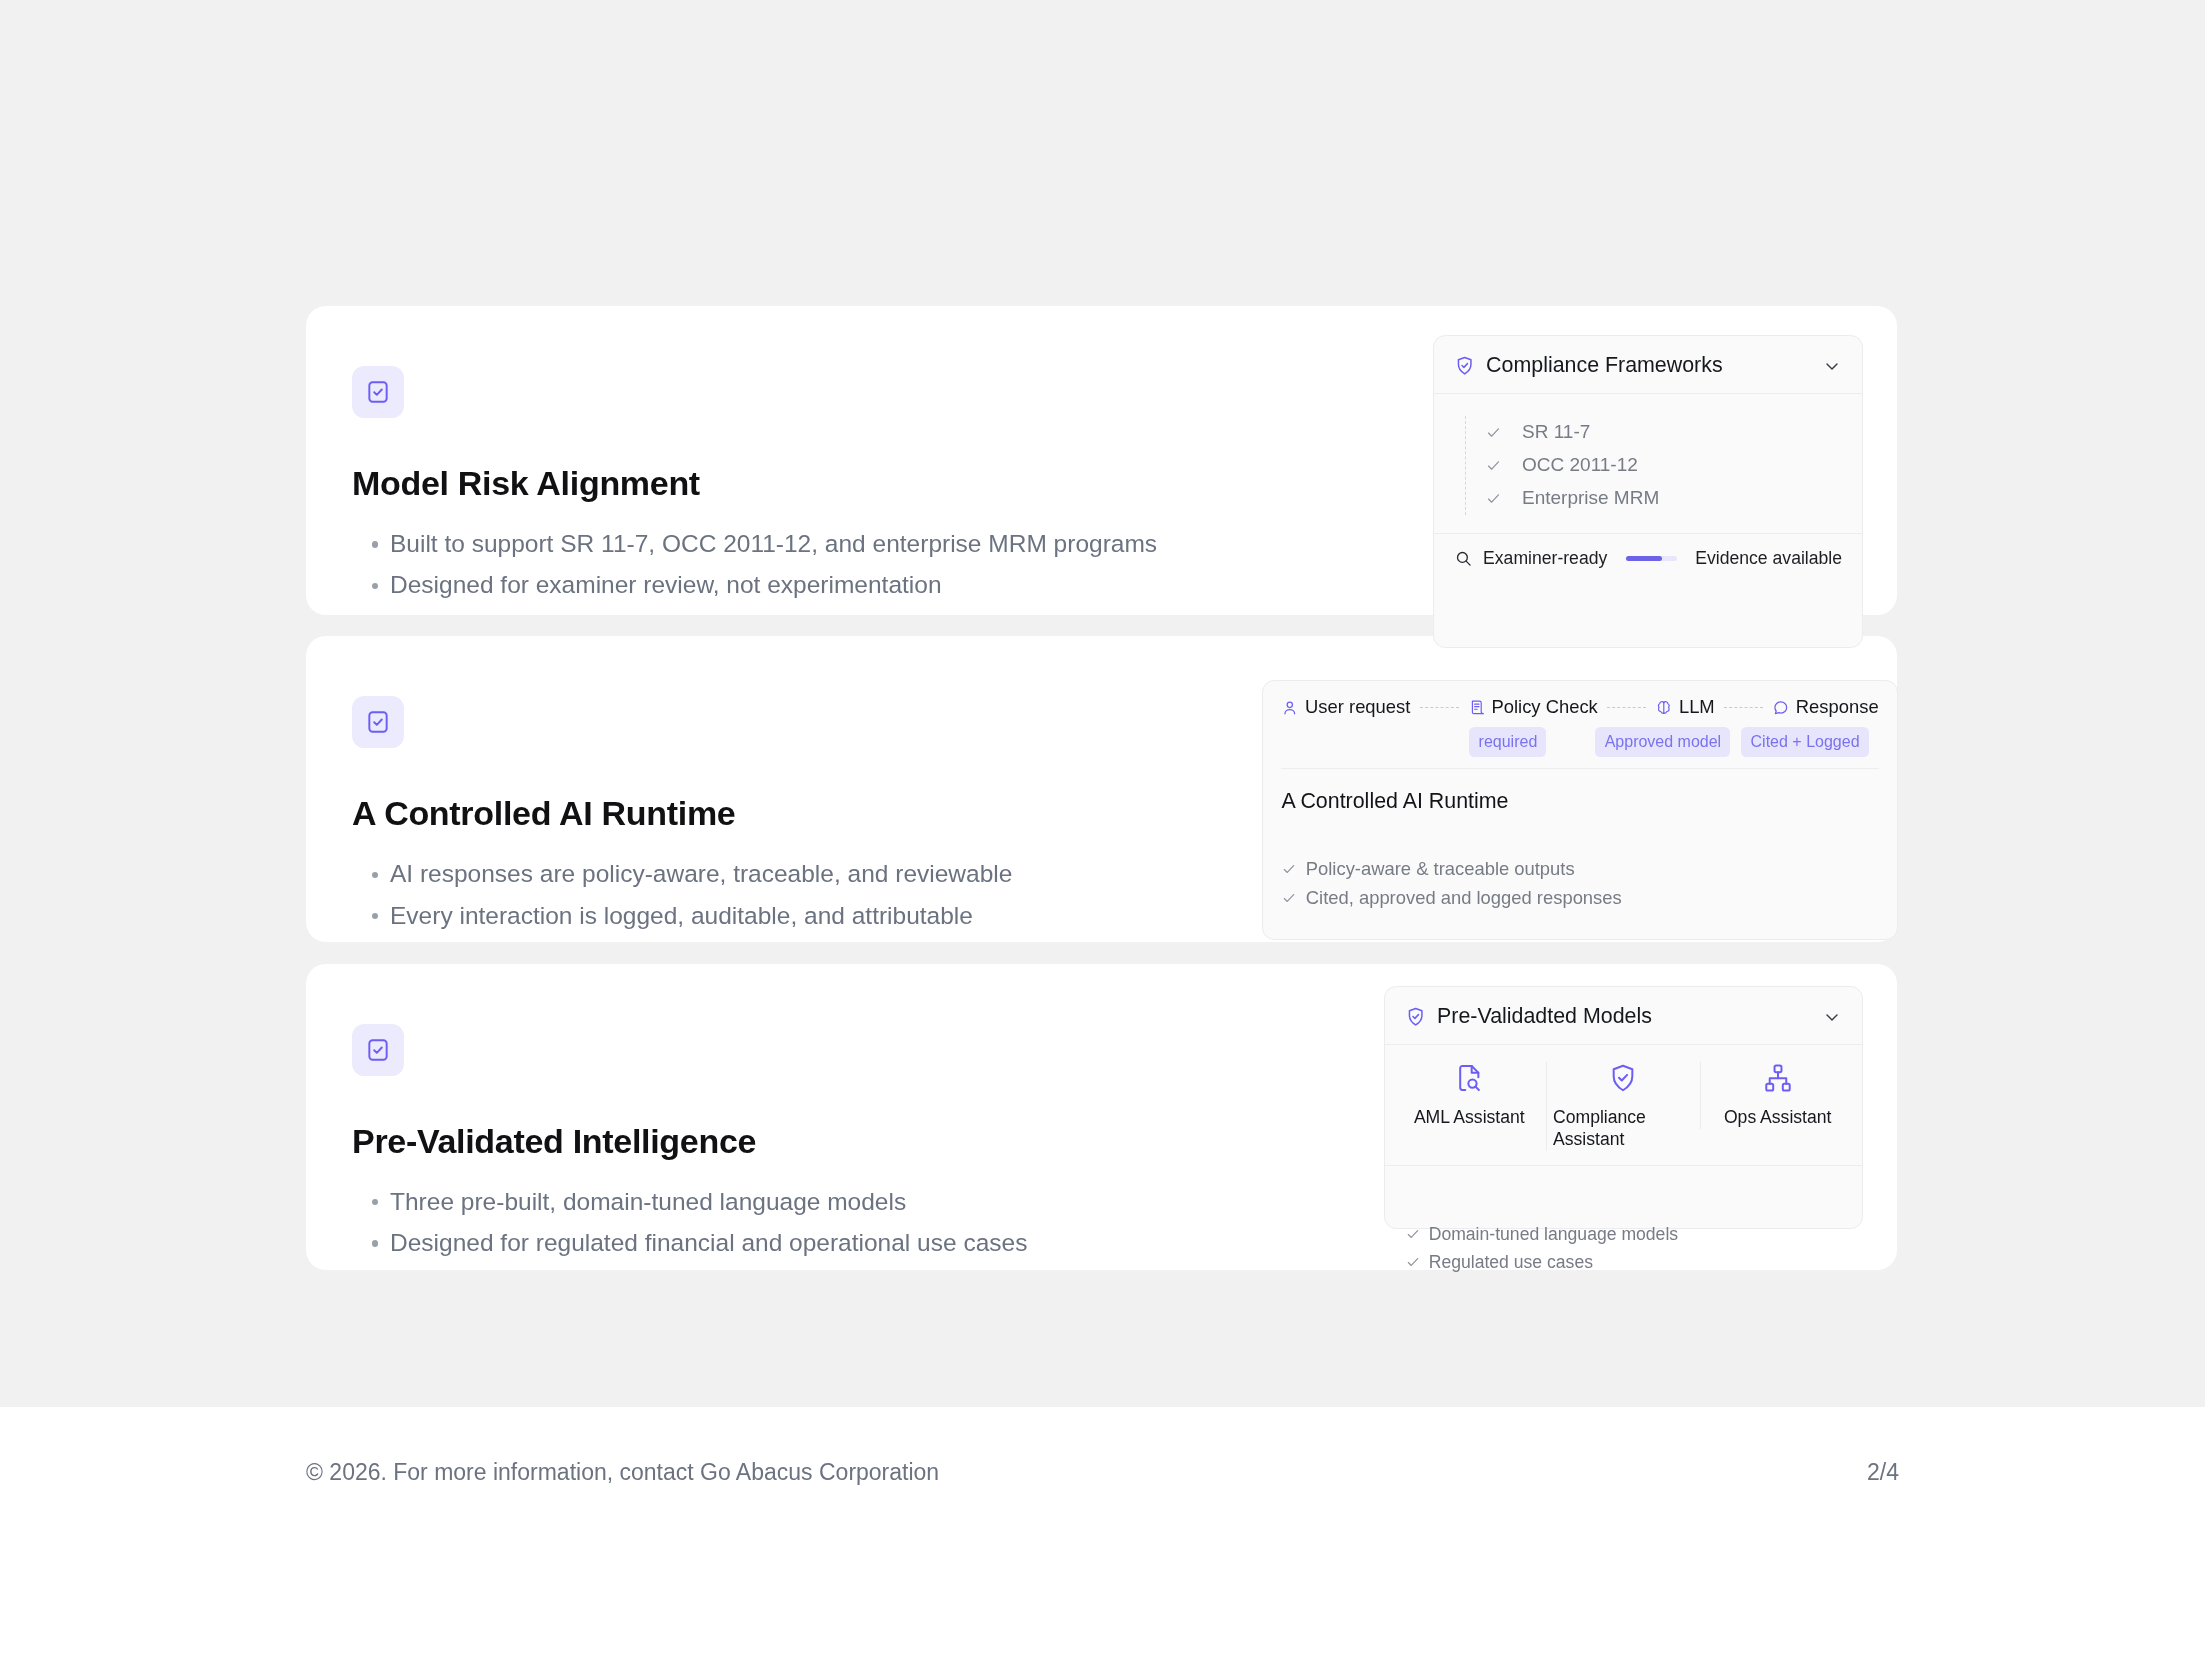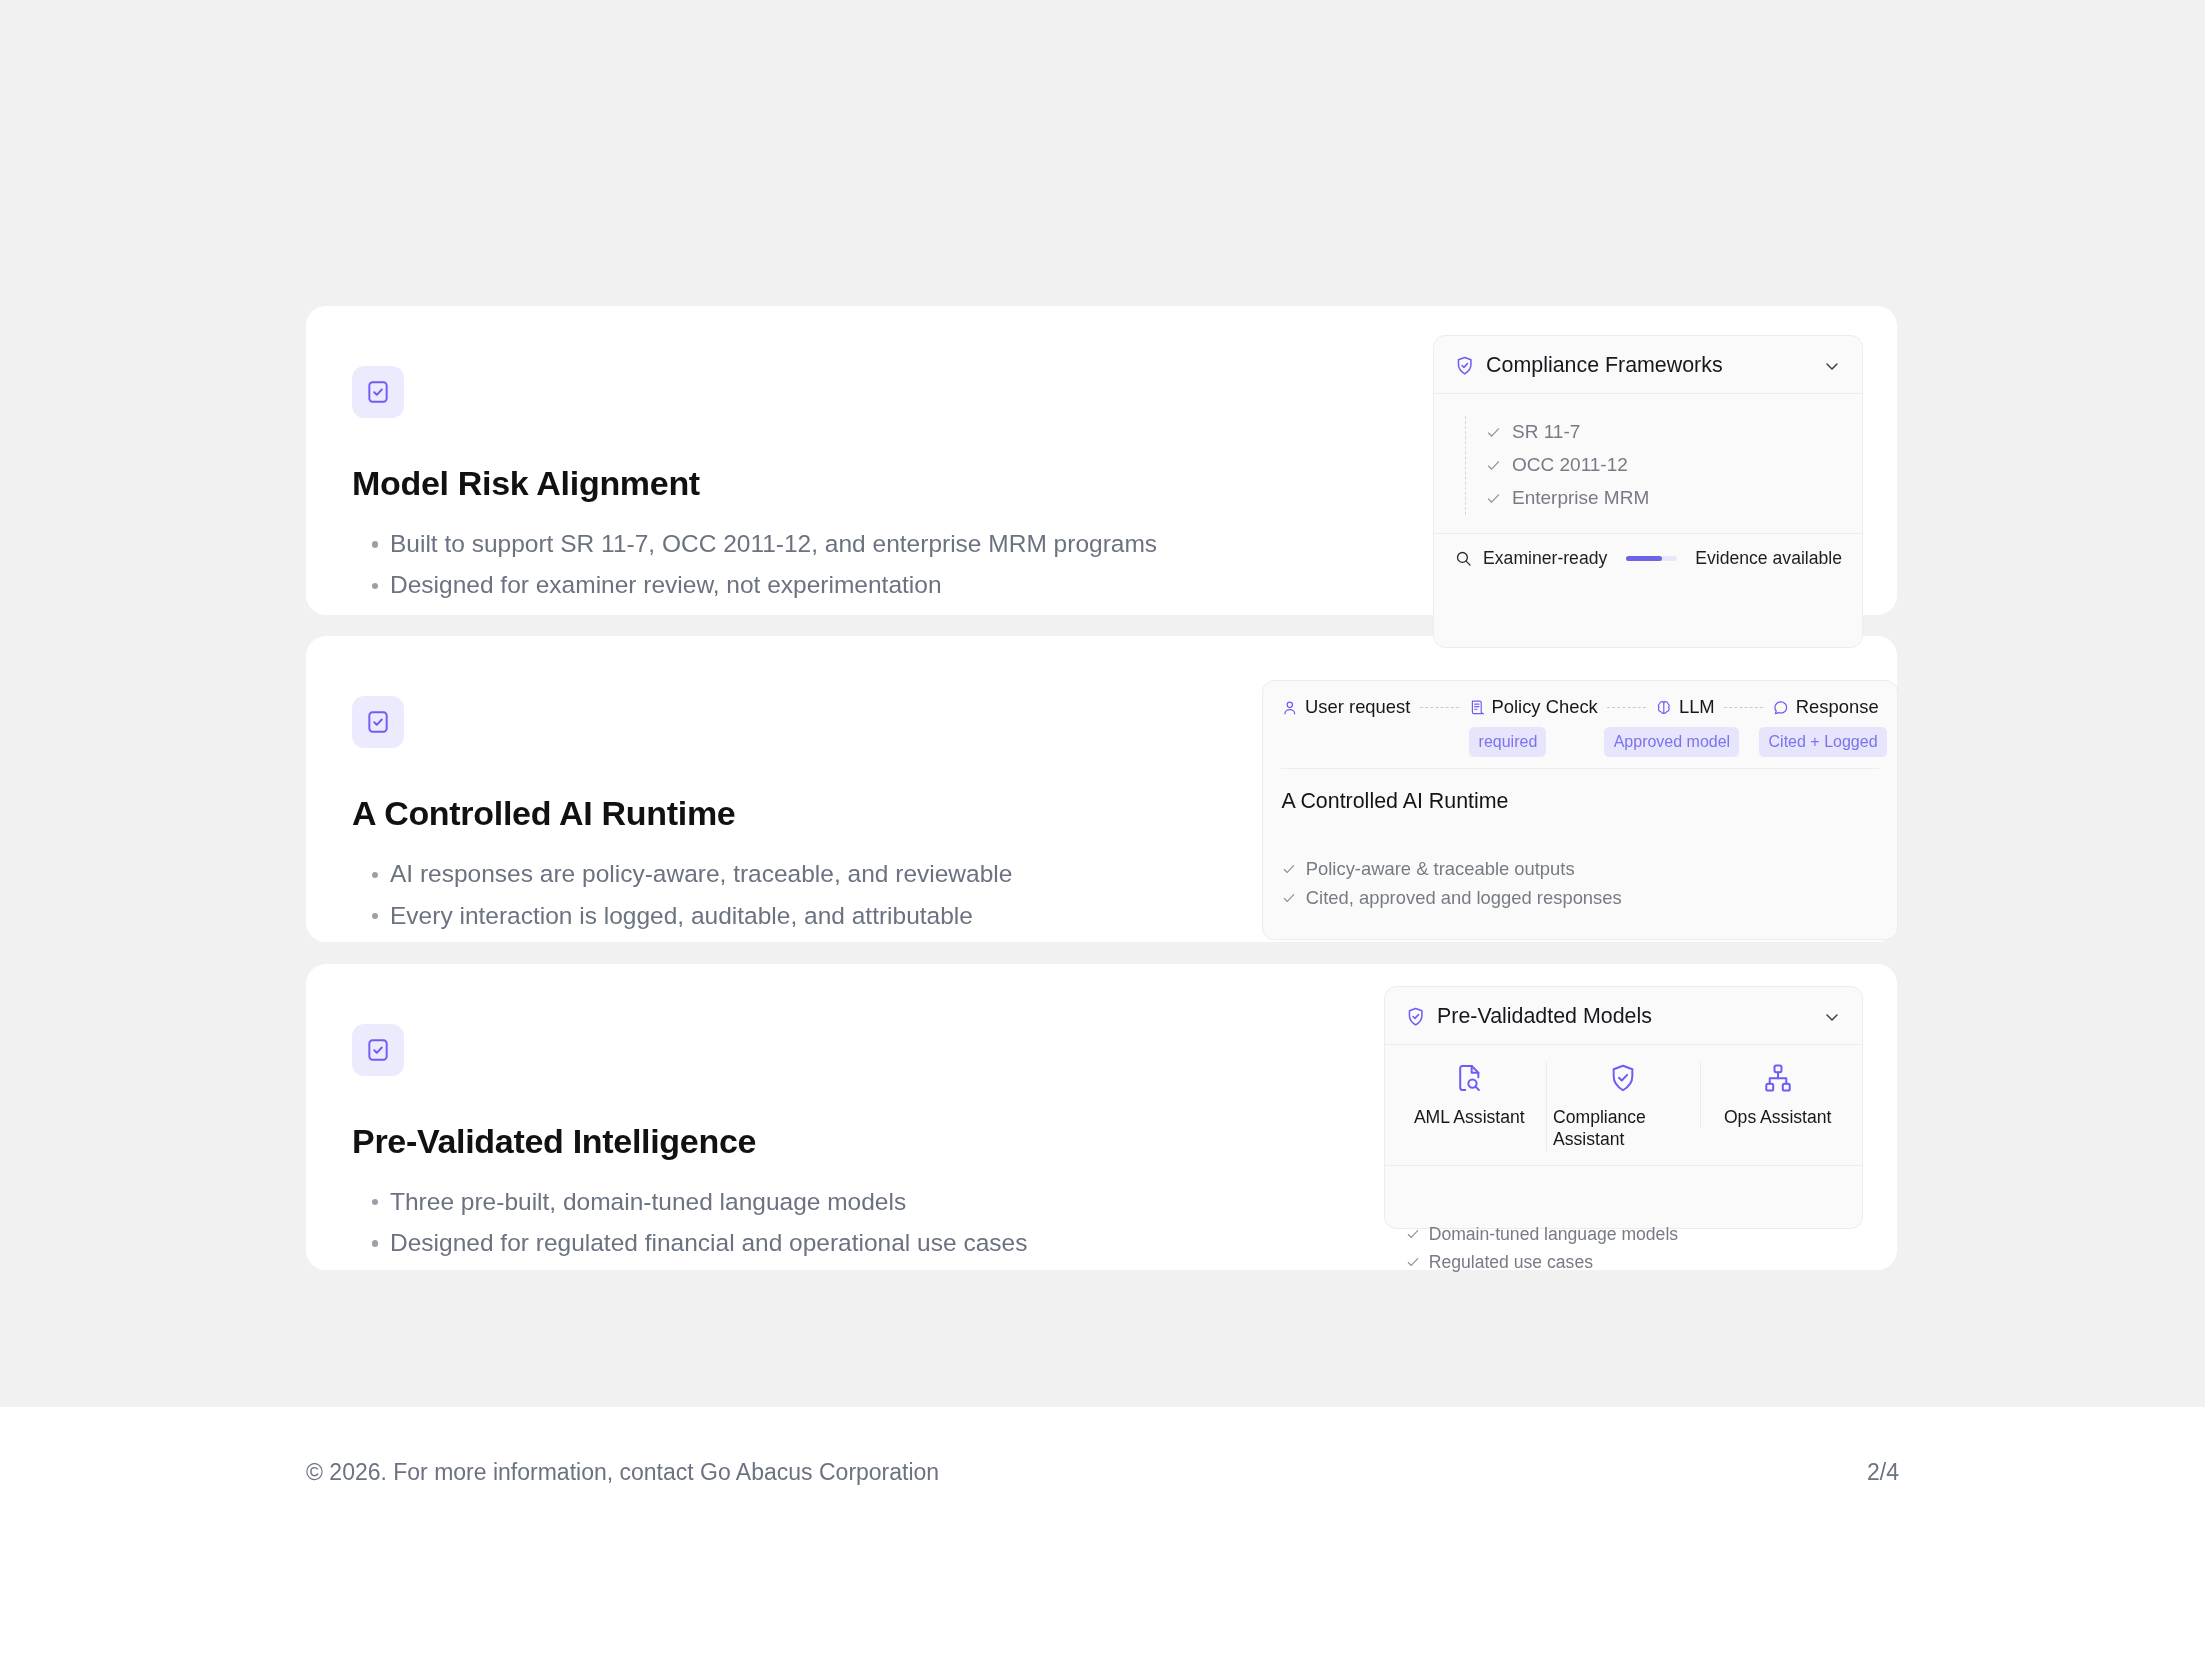--- a/index.html
+++ b/index.html
@@ -143,21 +143,21 @@
     left: 31px;
     top: 21.4px;
     bottom: 18.4px;
     width: 0;
     border-left: 1.5px dashed #d7d7db;
   }
   .fw-list { list-style: none; padding-left: 20px; }
   .fw-list li {
     display: flex;
     align-items: center;
-    gap: 10px;
+    gap: 20px;
     font-size: 19px;
     line-height: 1.5;
     color: #767b85;
     padding: 2.3px 0;
     white-space: nowrap;
   }
   .fw-foot {
     display: flex;
     align-items: center;
     gap: 10.7px;
@@ -211,21 +211,21 @@
     flex: 1 1 auto;
     height: 0;
     border-top: 1.5px dashed #c9c9d2;
     margin: 0 9.2px;
     min-width: 35px;
   }
   .chips-row {
     display: flex;
     margin-top: 9.2px;
     padding-left: 188px;
-    gap: 20px;
+    gap: 11px;
     align-items: center;
   }
   .chip {
     background: #e7e5fc;
     color: #7a72ef;
     font-size: 16px;
     line-height: 1;
     padding: 6.9px 9.2px;
     border-radius: 5.4px;
     white-space: nowrap;

